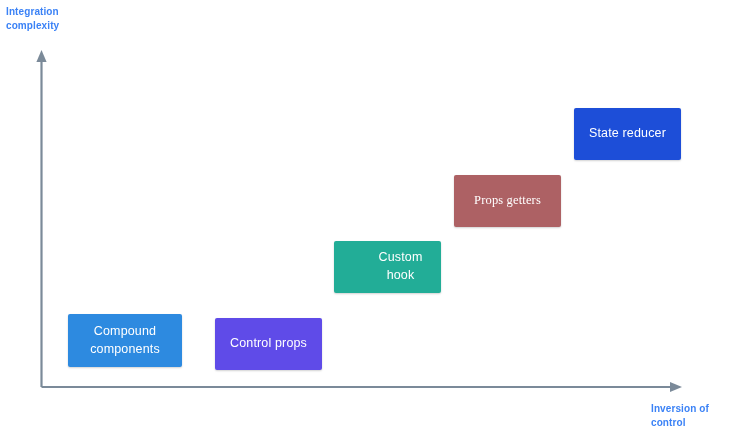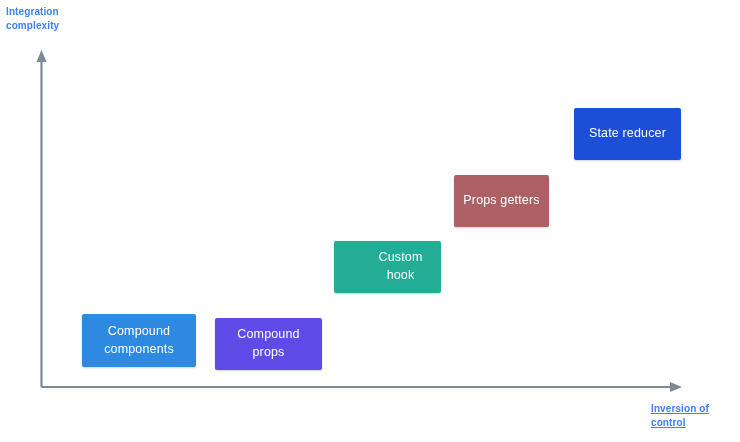--- a/index.html
+++ b/index.html
@@ -31,21 +31,20 @@
   }
   #y-axis-label {
     left: 6px;
     top: 5px;
     text-align: left;
   }
   #x-axis-label {
     left: 651px;
     top: 402px;
     text-align: left;
-    text-decoration: underline;
   }
 
   
   #axes-svg {
     position: absolute;
     left: 0;
     top: 0;
     width: 740px;
     height: 442px;
   }
@@ -81,34 +80,34 @@
     <g stroke="#7b8a99" stroke-width="2.2" fill="none">
       <line x1="41.5" y1="387" x2="41.5" y2="58"></line>
     </g>
     <polygon points="41.5,50 36.4,62 46.6,62" fill="#7b8a99"></polygon>
     <g stroke="#7b8a99" stroke-width="2.2" fill="none">
       <line x1="41.5" y1="387" x2="672" y2="387"></line>
     </g>
     <polygon points="682,387 670,381.9 670,392.1" fill="#7b8a99"></polygon>
   </svg>
 
-  <div class="step-box" style="left:68px; top:314px; width:114px; height:53px; background:#2d8ae0;margin-left:14px;">
+  <div class="step-box" style="left:68px; top:314px; width:114px; height:53px; background:#2d8ae0;">
     <span>Compound
 components</span>
   </div>
 
   <div class="step-box" style="left:215px; top:318px; width:107px; height:52px; background:#5f4be8;">
-    <span>Compound props</span>
+    <span>Control props</span>
   </div>
 
   <div class="step-box" style="left:334px; top:241px; width:107px; height:52px; background:#22ad97;padding-left:32px;">
     <span>Custom hook</span>
   </div>
 
-  <div class="step-box" style="left:454px; top:175px; width:95px; height:52px; background:#ad6164;">
+  <div class="step-box" style="left:454px; top:175px; width:107px; height:52px; background:#ad6164;font-family:Liberation Serif, serif;">
     <span>Props getters</span>
   </div>
 
   <div class="step-box" style="left:574px; top:108px; width:107px; height:52px; background:#1d4ed8;">
     <span>State reducer</span>
   </div>
 
   <div class="axis-label" id="x-axis-label">Inversion of
 control</div>
 

